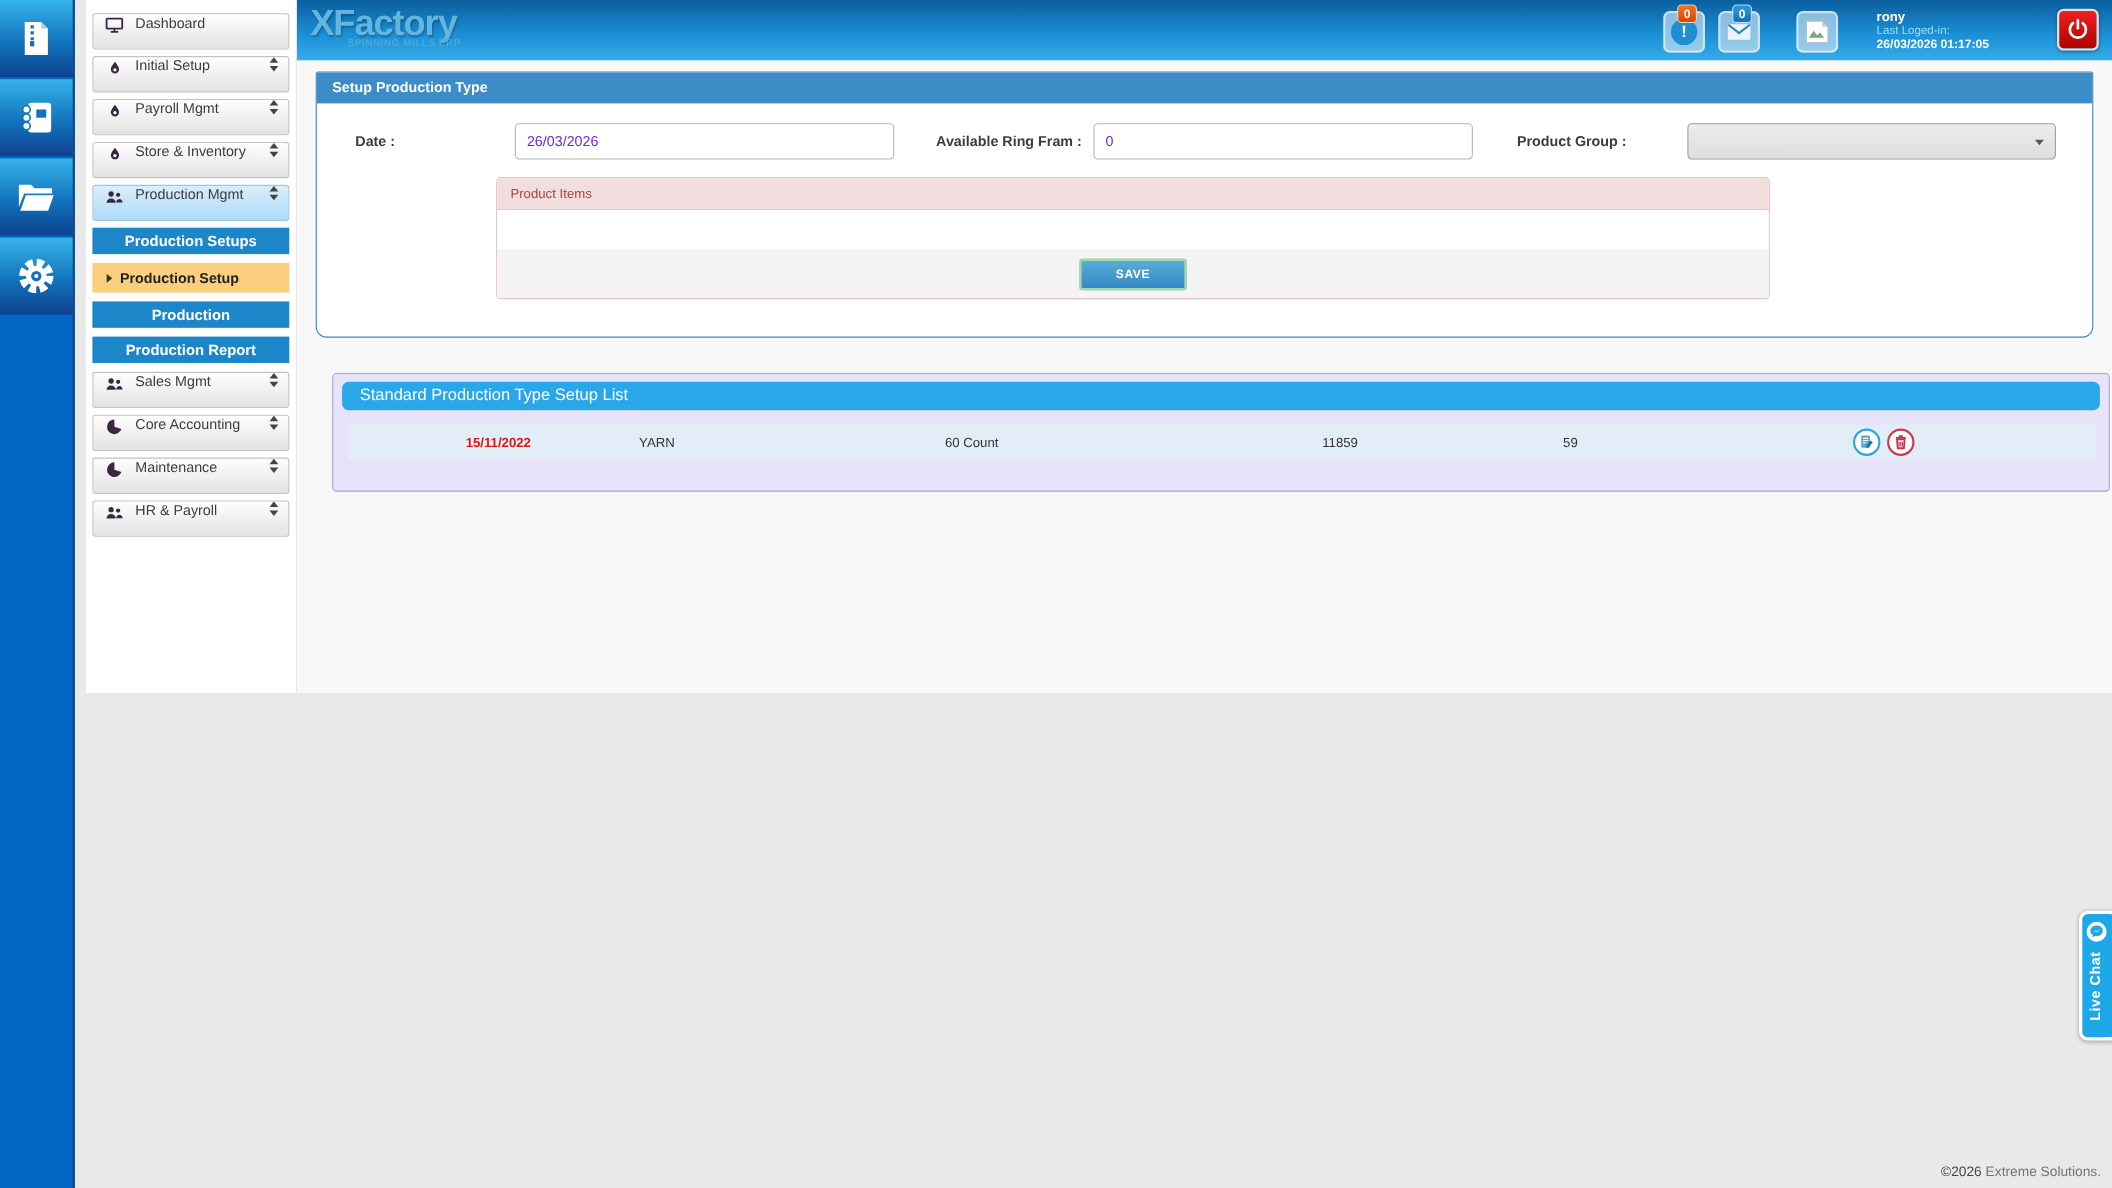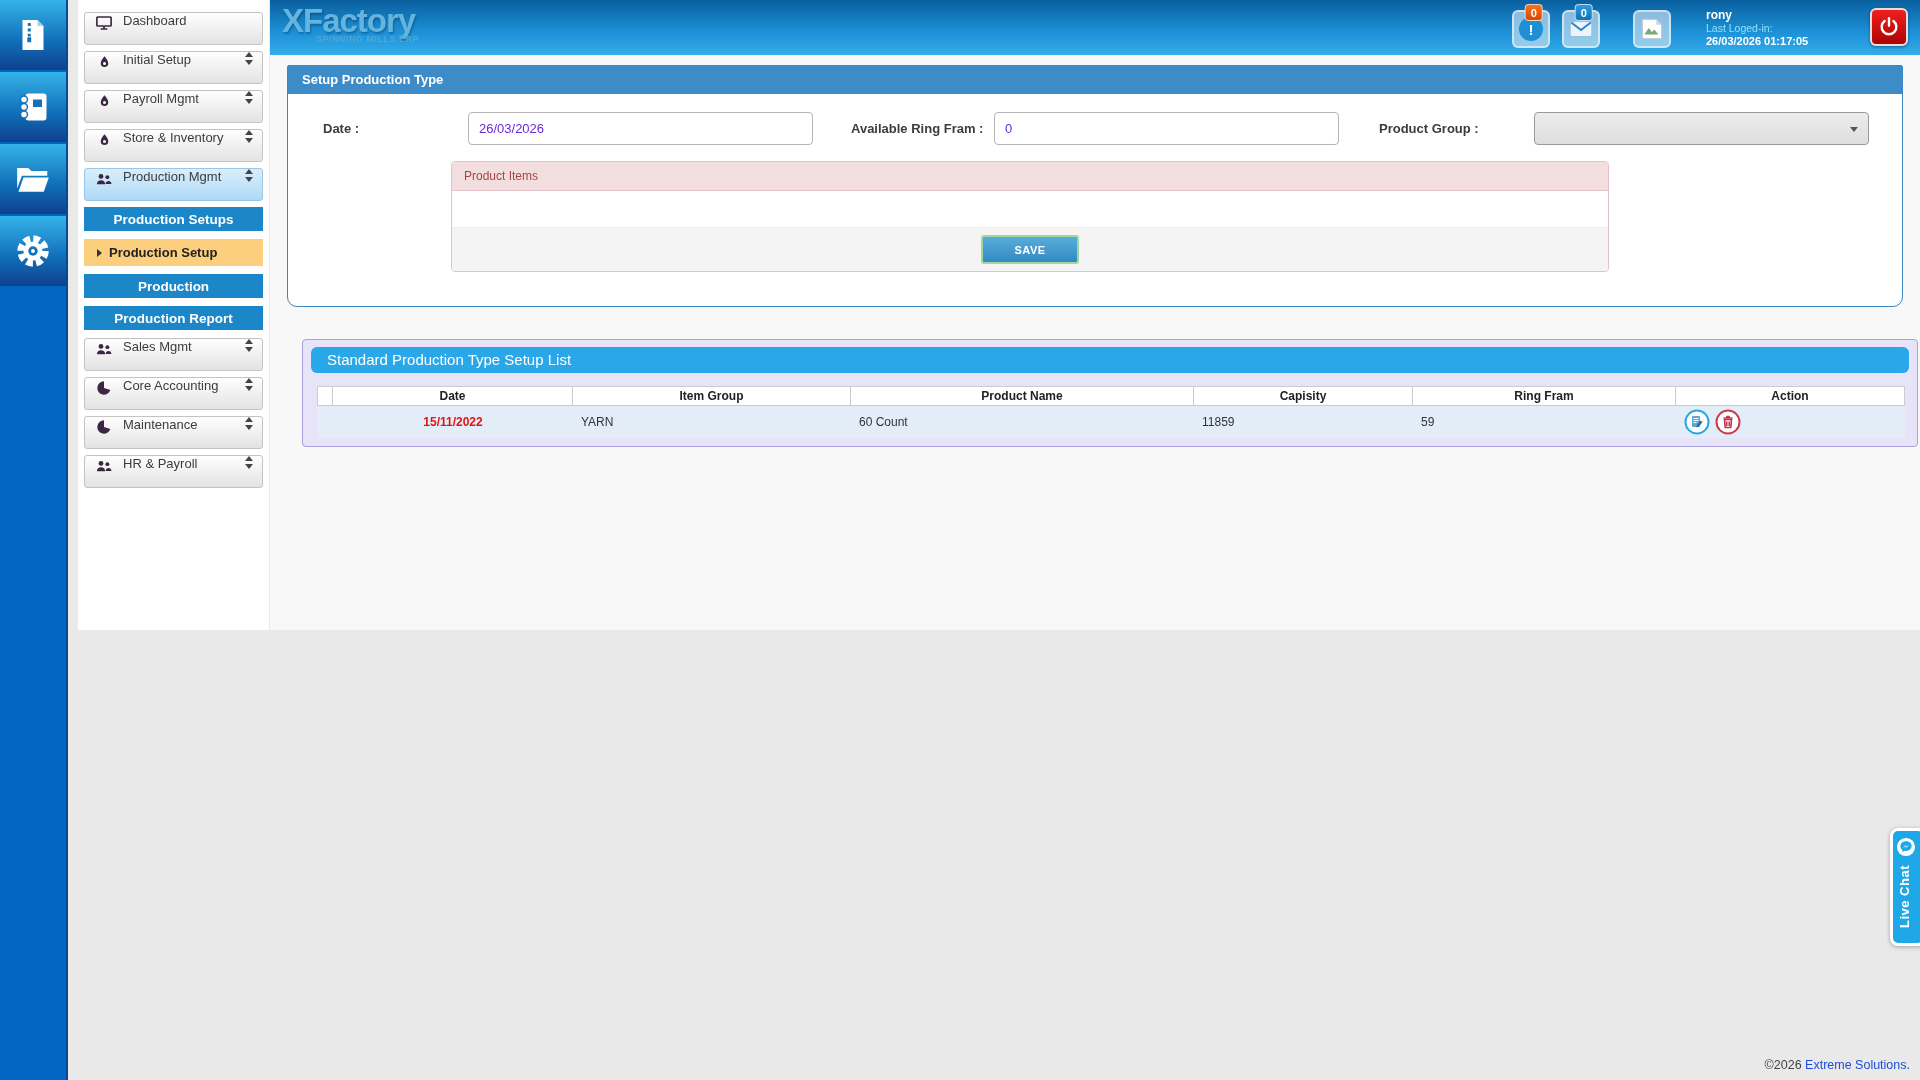--- a/index.html
+++ b/index.html
@@ -82,21 +82,21 @@
   .gh:first-child { border-left:1px solid #ccc; }
   .grid-row { display:flex; height:32px; background:#e2edf8; }
   .gc { font-size:12px; color:#333; display:flex; align-items:center; padding-left:8px; }
   .c-blank { width:16px; } .c-date { width:240px; } .c-group { width:278px; } .c-product { width:343px; }
   .c-cap { width:219px; } .c-ring { width:263px; } .c-action { width:229px; }
   .gc.c-date { justify-content:center; padding-left:0; color:#e01515; font-weight:bold; }
   .action-cell { gap:5px; }
   .act-ico { cursor:pointer; display:flex; }
 
   .footer { position:absolute; right:10px; top:1058px; font-size:12.5px; color:#444; }
-  .footer a { color:#1d4ed8; text-decoration:none; cursor:pointer; }
+  .footer a { color:#737373; text-decoration:none; cursor:pointer; }
 
   .livechat { position:absolute; right:-6px; top:828px; width:36px; height:118px; background:#1fa8e8;
     border:3px solid #fff; border-radius:8px; box-shadow:0 1px 4px rgba(0,0,0,.3);
     display:flex; flex-direction:column; align-items:flex-start; padding:6px 0 0 3px; cursor:pointer; }
   .lc-text { writing-mode:vertical-rl; transform:rotate(180deg); color:#fff; font-weight:bold; font-size:13px; letter-spacing:.5px;
     margin:8px 0 0 1px; }
 </style>
 </head>
 <body>
 
@@ -344,29 +344,20 @@
         <div class="pi-body"></div>
         <div class="pi-footer">
           <button class="save-btn">SAVE</button>
         </div>
       </div>
     </div>
 
     <div class="list-panel">
       <div class="list-title">Standard Production Type Setup List</div>
       <div class="grid">
-        <div class="grid-head">
-          <div class="gh c-blank"></div>
-          <div class="gh c-date">Date</div>
-          <div class="gh c-group">Item Group</div>
-          <div class="gh c-product">Product Name</div>
-          <div class="gh c-cap">Capisity</div>
-          <div class="gh c-ring">Ring Fram</div>
-          <div class="gh c-action">Action</div>
-        </div>
         <div class="grid-row">
           <div class="gc c-blank"></div>
           <div class="gc c-date">15/11/2022</div>
           <div class="gc c-group">YARN</div>
           <div class="gc c-product">60 Count</div>
           <div class="gc c-cap">11859</div>
           <div class="gc c-ring">59</div>
           <div class="gc c-action action-cell">
             <span class="act-ico">
               <svg width="26" height="26" viewBox="0 0 26 26">

